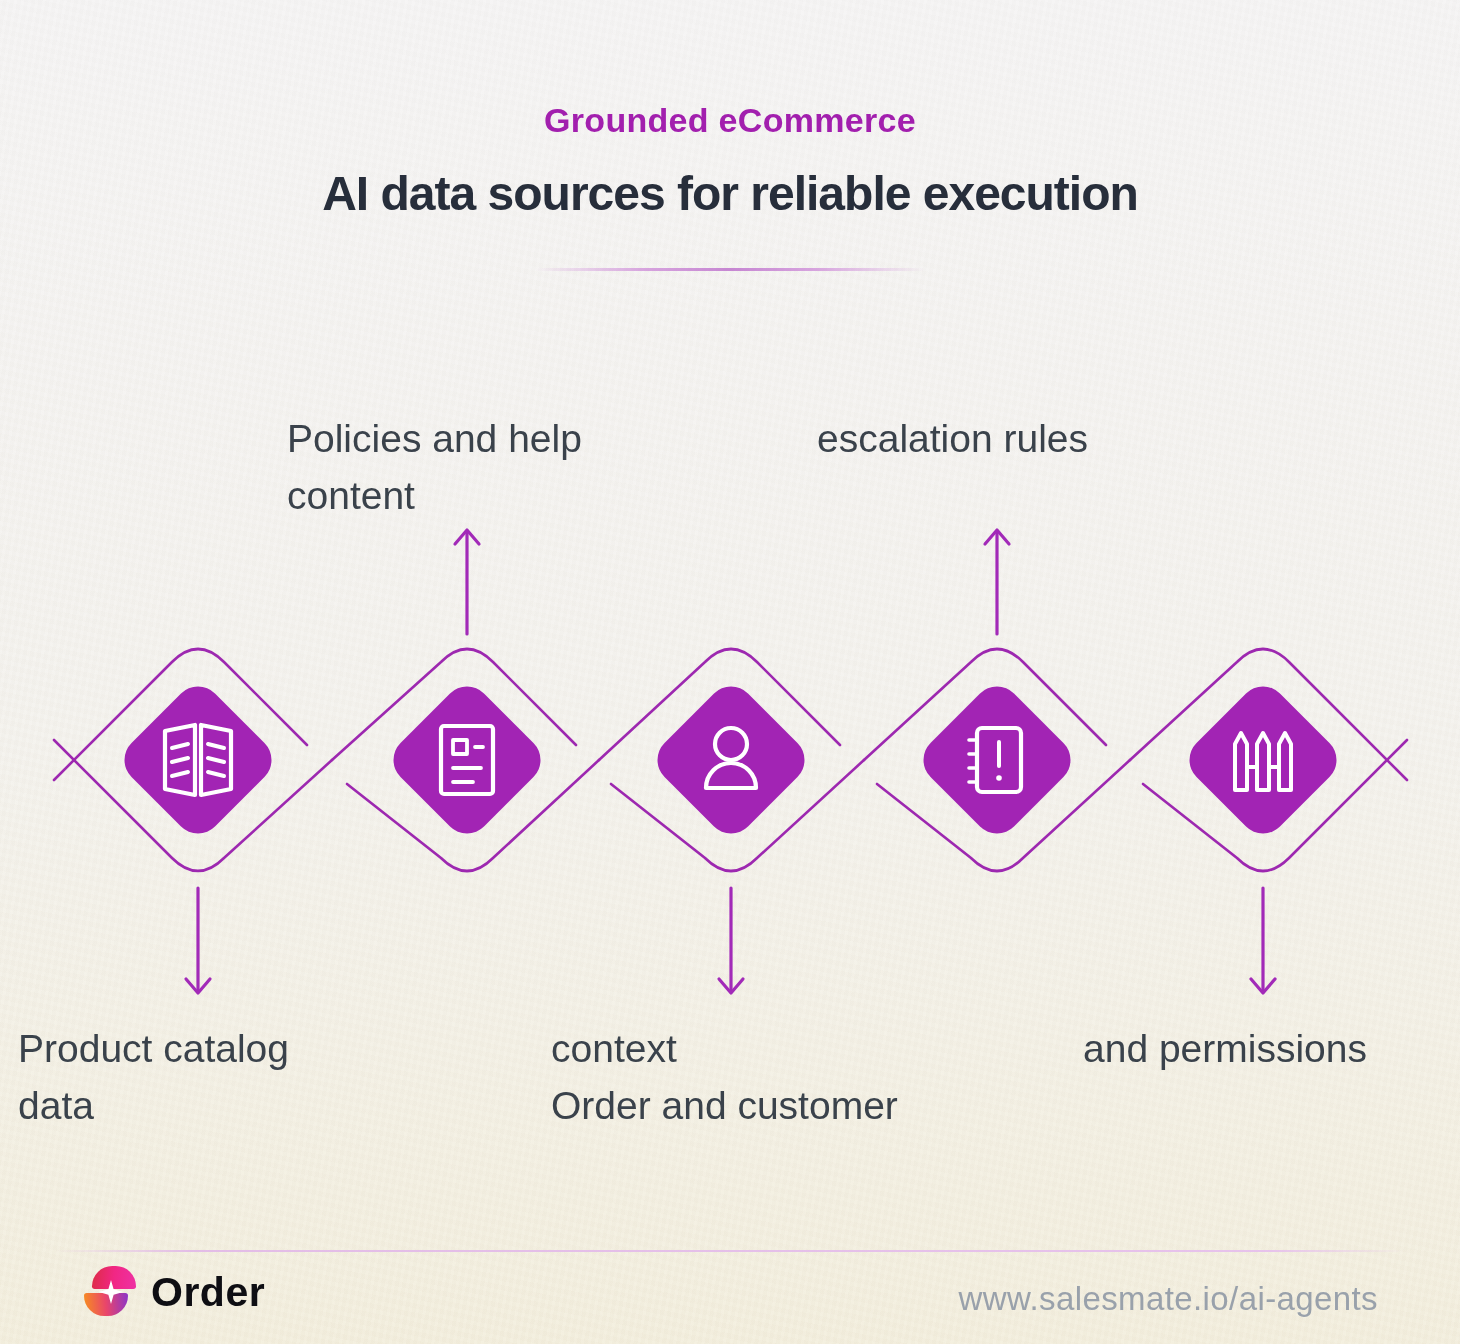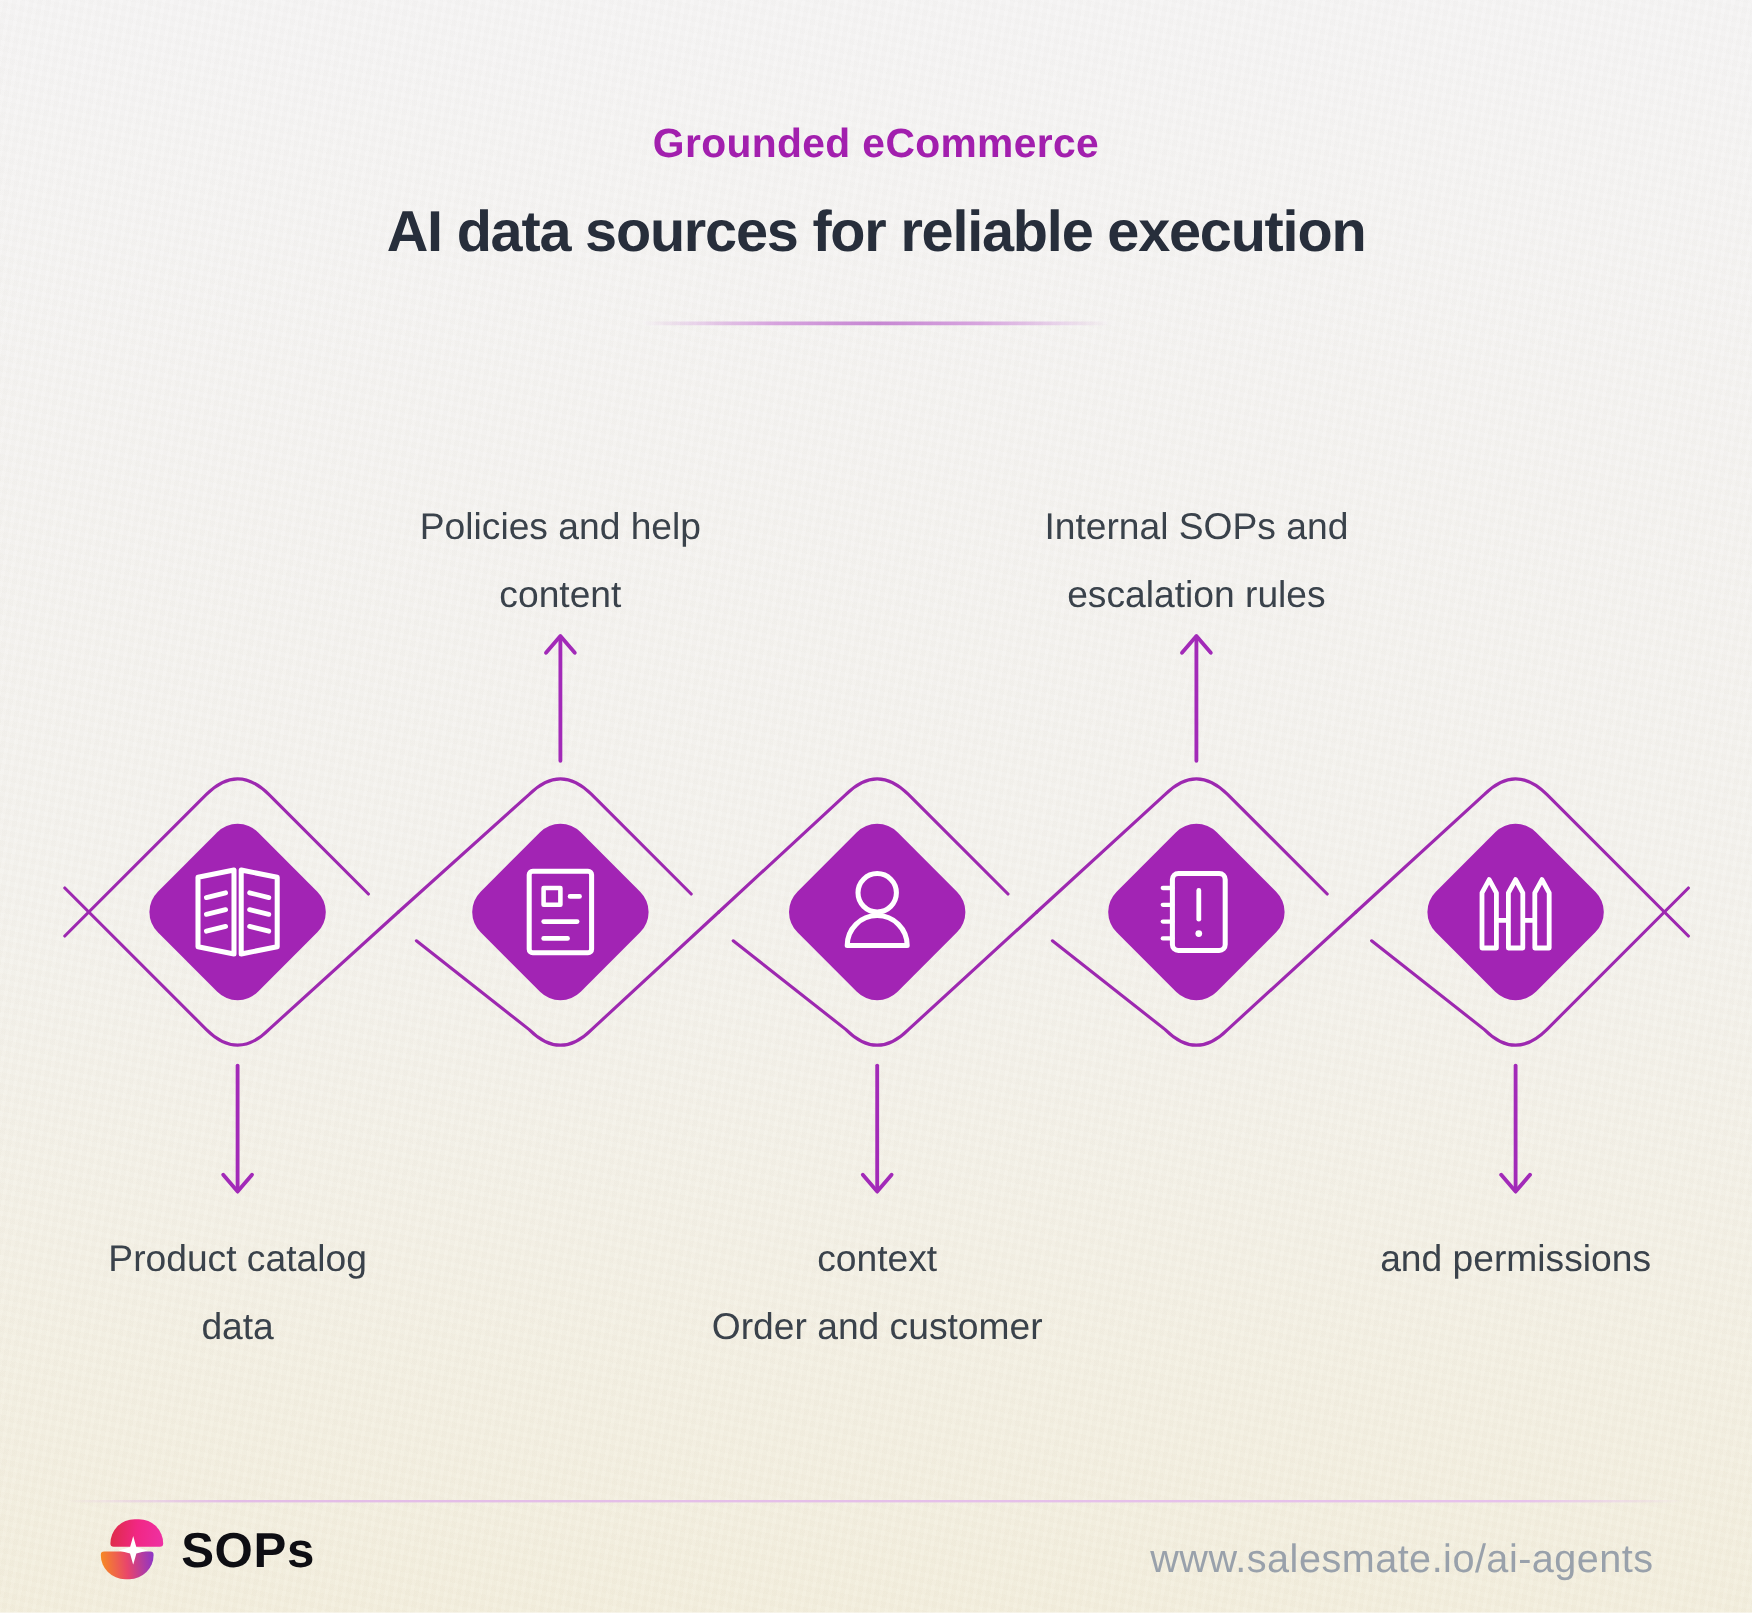--- a/index.html
+++ b/index.html
@@ -22,22 +22,22 @@
     position:absolute; top:166px; left:0; width:100%; margin:0;
     text-align:center; font-size:48px; font-weight:800; color:#272e3b; letter-spacing:-1px;
   }
   .title-underline {
     position:absolute; top:268px; left:535px; width:390px; height:3px; border-radius:2px;
     background: linear-gradient(90deg, rgba(186,104,200,0), #cd8ad8 28%, #b763c8 50%, #cd8ad8 72%, rgba(186,104,200,0));
     opacity:.75;
   }
   .diagram { position:absolute; top:520px; left:0; }
   .label {
-    position:absolute; width:360px; text-align:center;
-    font-size:31px; line-height:57px; color:#3a424b;
+    position:absolute; width:360px; 
+    font-size:39px; line-height:57px; color:#3a424b;
   }
   .footer-divider {
     position:absolute; top:1250px; left:55px; width:1350px; height:2px;
     background: linear-gradient(90deg, rgba(222,190,226,0), rgba(226,186,231,.95) 10%, rgba(230,192,236,.95) 90%, rgba(222,190,226,0));
   }
   .brand { position:absolute; left:84px; top:1266px; display:flex; align-items:center; gap:15px; }
   .brand-icon { position:relative; width:52px; height:52px; }
   .brand-icon .half-top {
     position:absolute; left:8px; top:0; width:44px; height:23px;
     border-radius:44px 44px 6px 6px;
@@ -164,30 +164,29 @@
   </div>
   <div class="label" style="left:287px; top:410px;">
     <div>Policies and help</div>
     <div>content</div>
   </div>
   <div class="label" style="left:551px; top:1020px;">
     <div>context</div>
     <div>Order and customer</div>
   </div>
   <div class="label" style="left:817px; top:410px;">
-    <div>Internal SOPs and</div>
     <div>escalation rules</div>
   </div>
   <div class="label" style="left:1083px; top:1020px;">
     <div>and permissions</div>
   </div>
 
   <div class="footer-divider"></div>
   <div class="brand">
     <div class="brand-icon">
       <div class="half-top"></div>
       <div class="half-bot"></div>
       <div class="star"></div>
     </div>
-    <div class="brand-name">SOPs</div>
+    <div class="brand-name">Order</div>
   </div>
   <div class="footer-url">www.salesmate.io/ai-agents</div>
 </div>
 
 </body></html>

